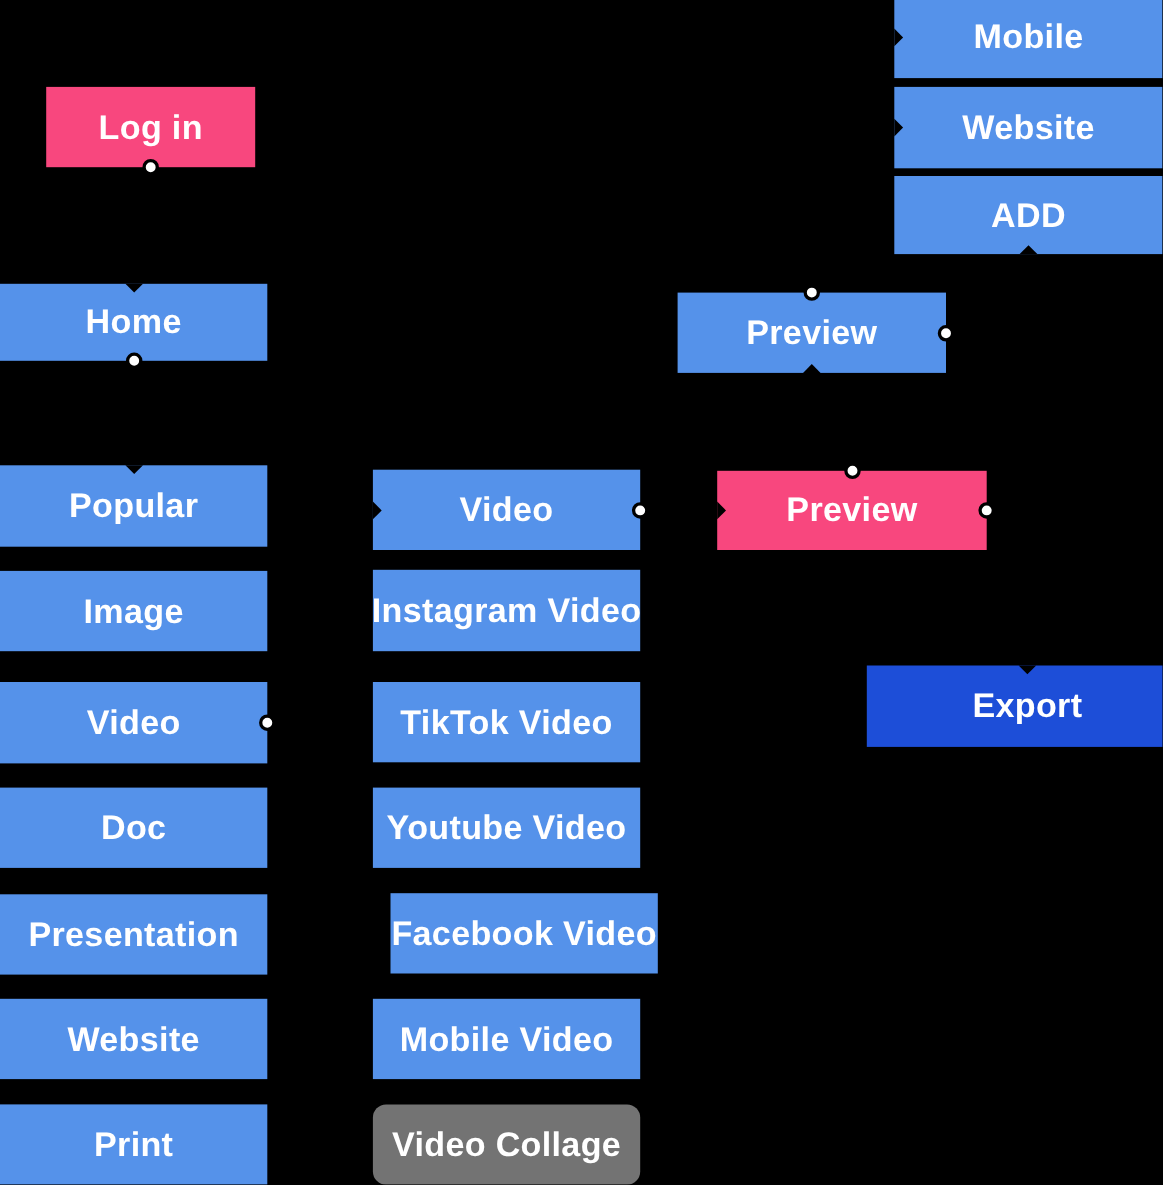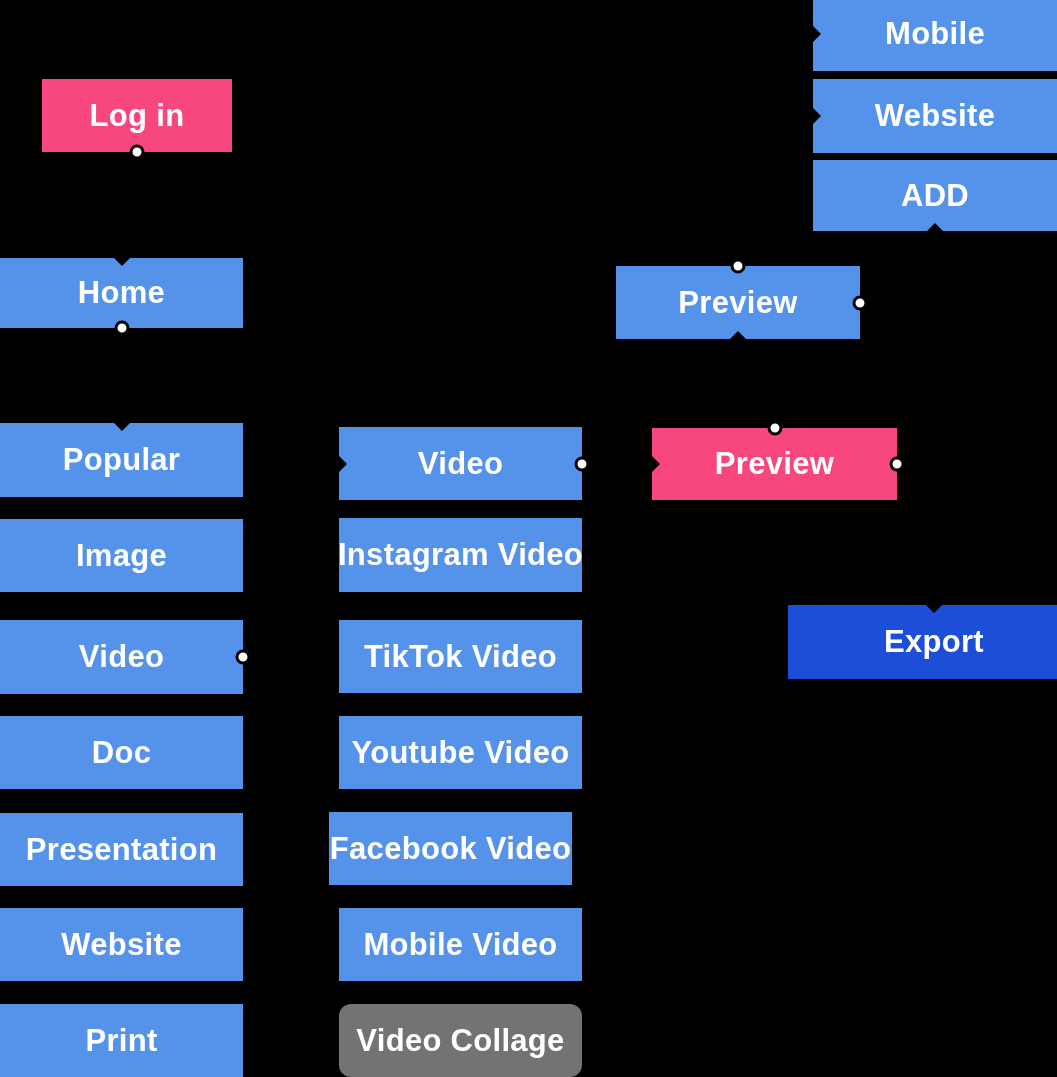--- a/index.html
+++ b/index.html
@@ -108,21 +108,21 @@
     </div>
     <div class="node" style="left: 339px; top: 518px; width: 243px; height: 74px; background: rgb(85, 146, 234);">
       <span class="label" style="color: rgb(255, 255, 255); text-align: right;">Instagram Video</span>
     </div>
     <div class="node" style="left: 339px; top: 716px; width: 243px; height: 73px; background: rgb(85, 146, 234);">
       <span class="label" style="color: rgb(255, 255, 255);">Youtube Video</span>
     </div>
     <div class="node" style="left: 339px; top: 620px; width: 243px; height: 73px; background: rgb(85, 146, 234);">
       <span class="label" style="color: rgb(255, 255, 255);">TikTok Video</span>
     </div>
-    <div class="node" style="left: 329px; top: 812px; width: 243px; height: 73px; background: rgb(85, 146, 234);">
+    <div class="node" style="left: 355px; top: 812px; width: 243px; height: 73px; background: rgb(85, 146, 234);">
       <span class="label" style="color: rgb(255, 255, 255);">Facebook Video</span>
     </div>
     <div class="node" style="left: 339px; top: 908px; width: 243px; height: 73px; background: rgb(85, 146, 234);">
       <span class="label" style="color: rgb(255, 255, 255);">Mobile Video</span>
     </div>
     <div class="node" style="left: 339px; top: 1004px; width: 243px; height: 73px; background: #737373; border-radius: 12px;">
       <span class="label" style="color: rgb(255, 255, 255);">Video Collage</span>
     </div>
     <div class="node" style="left: 616px; top: 266px; width: 244px; height: 73px; background: rgb(85, 146, 234);">
       <span class="label" style="color: rgb(255, 255, 255);">Preview</span>

